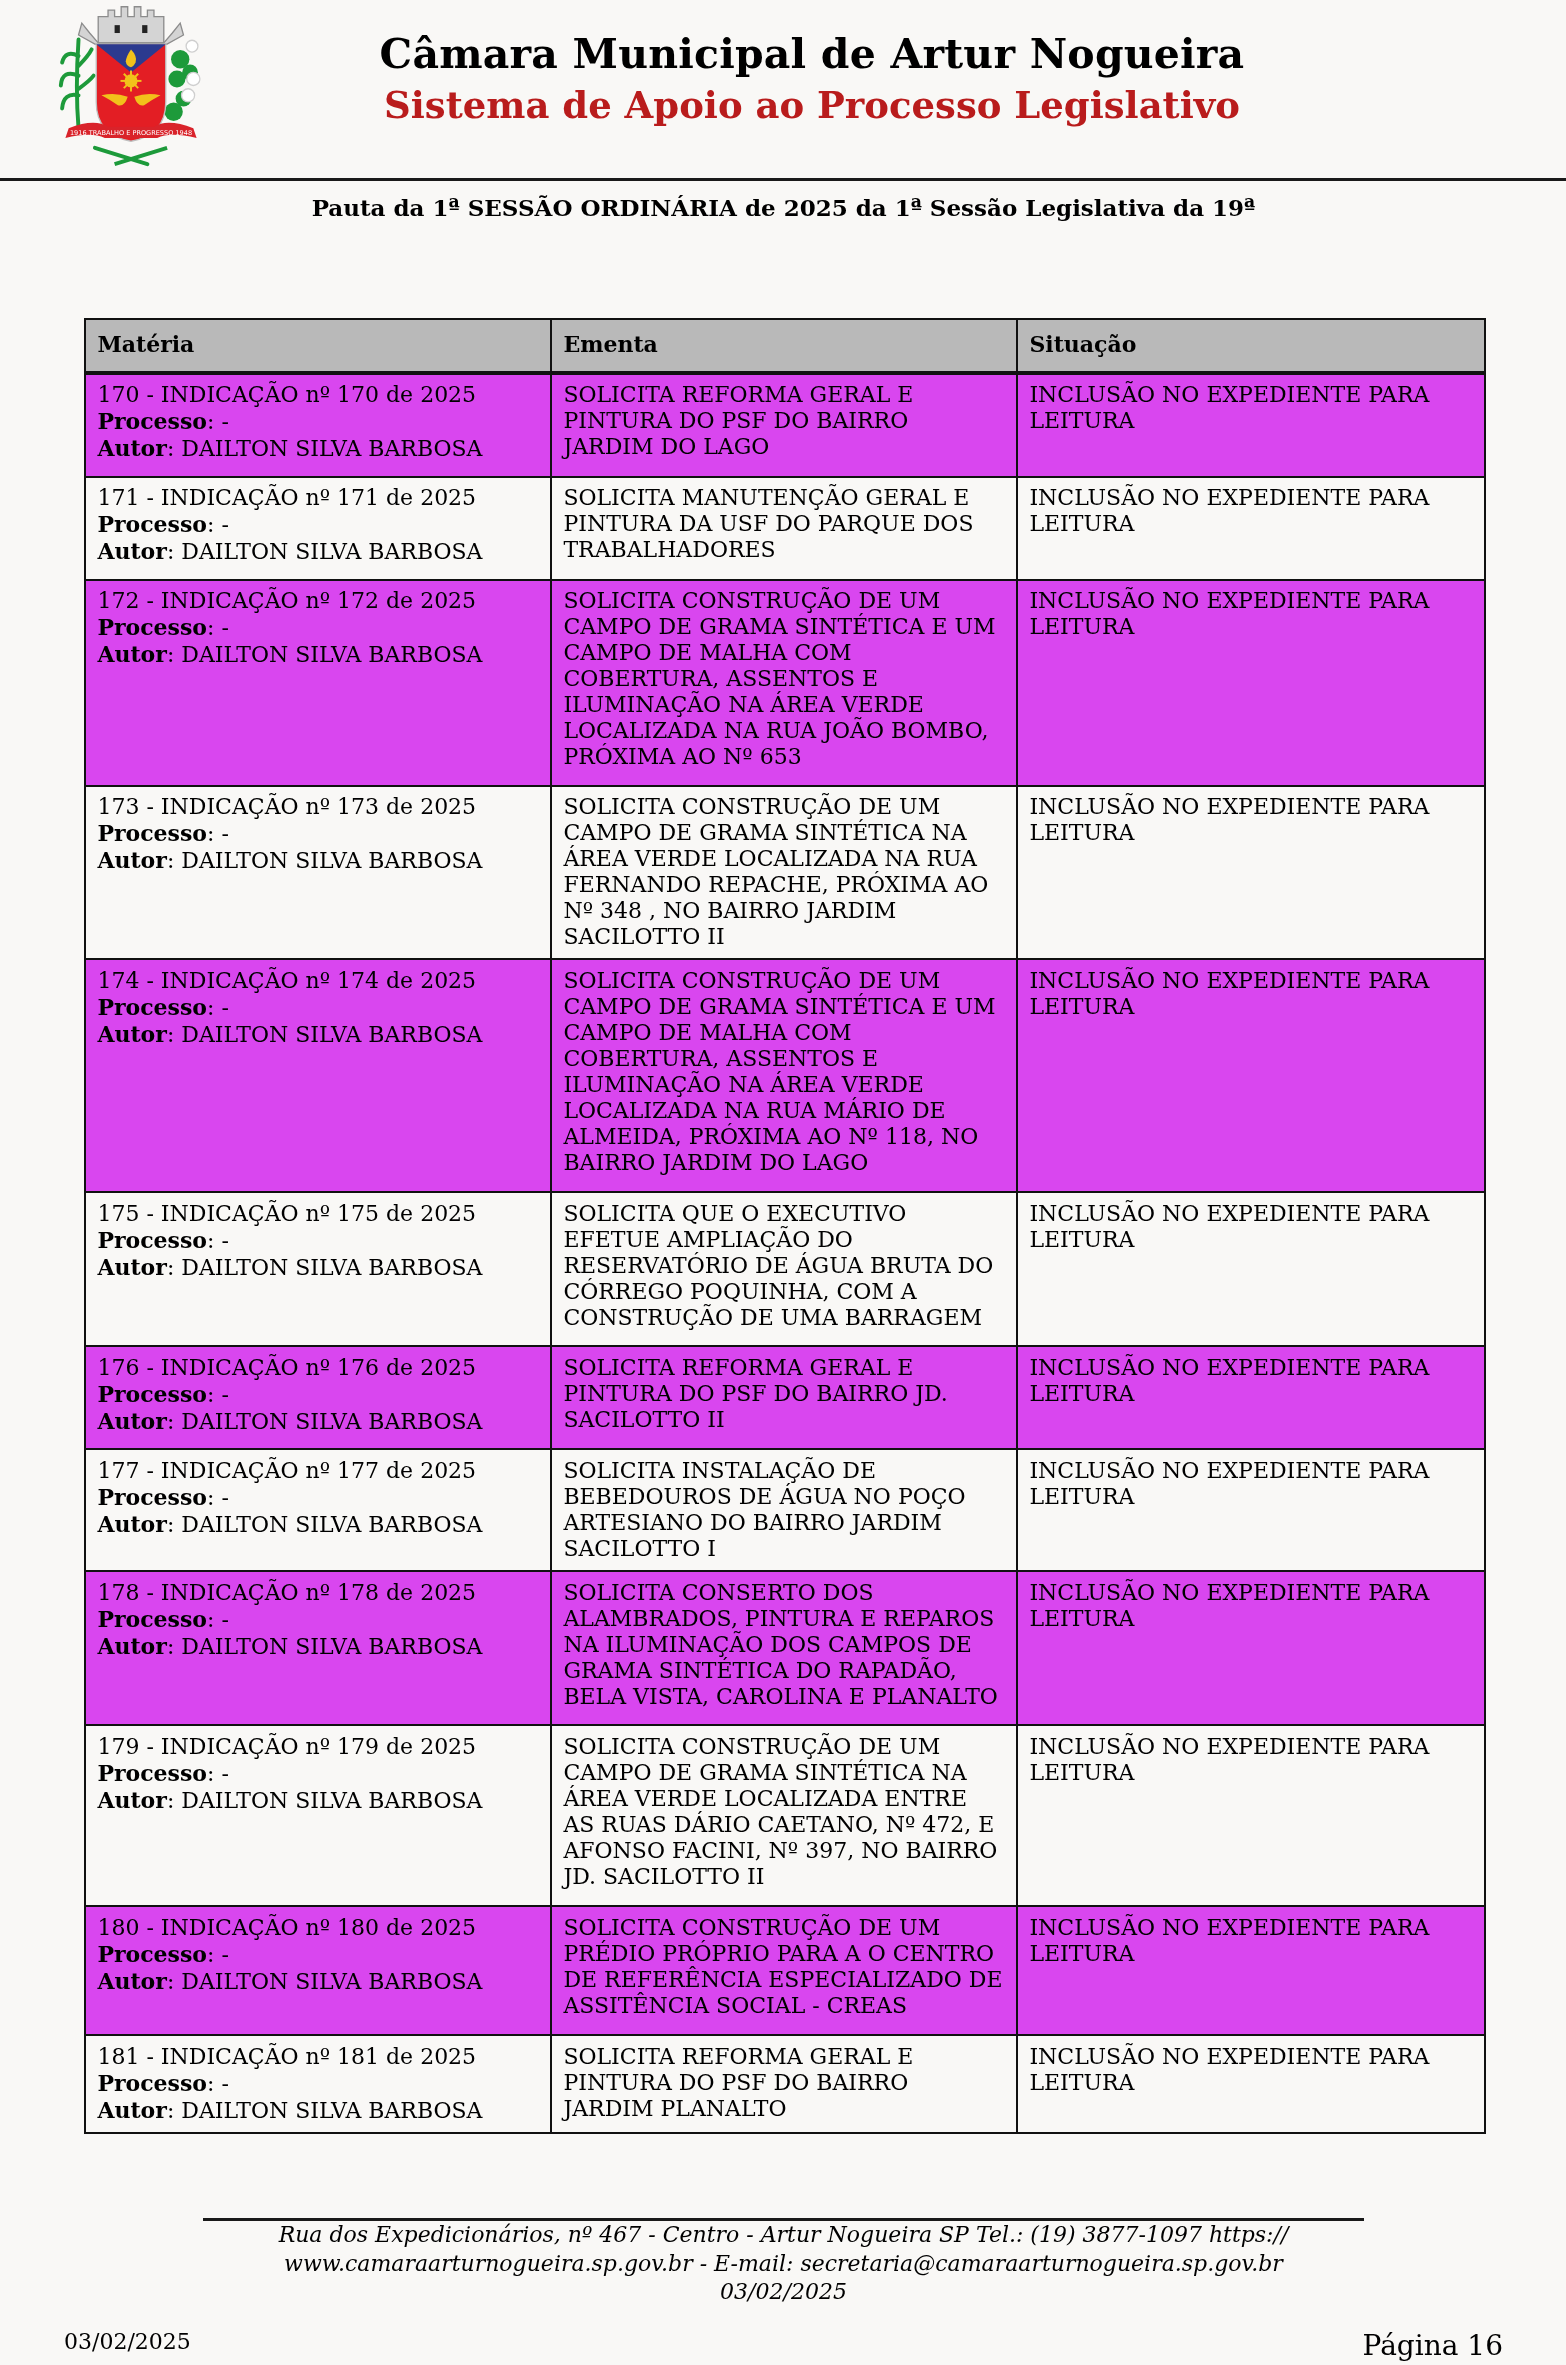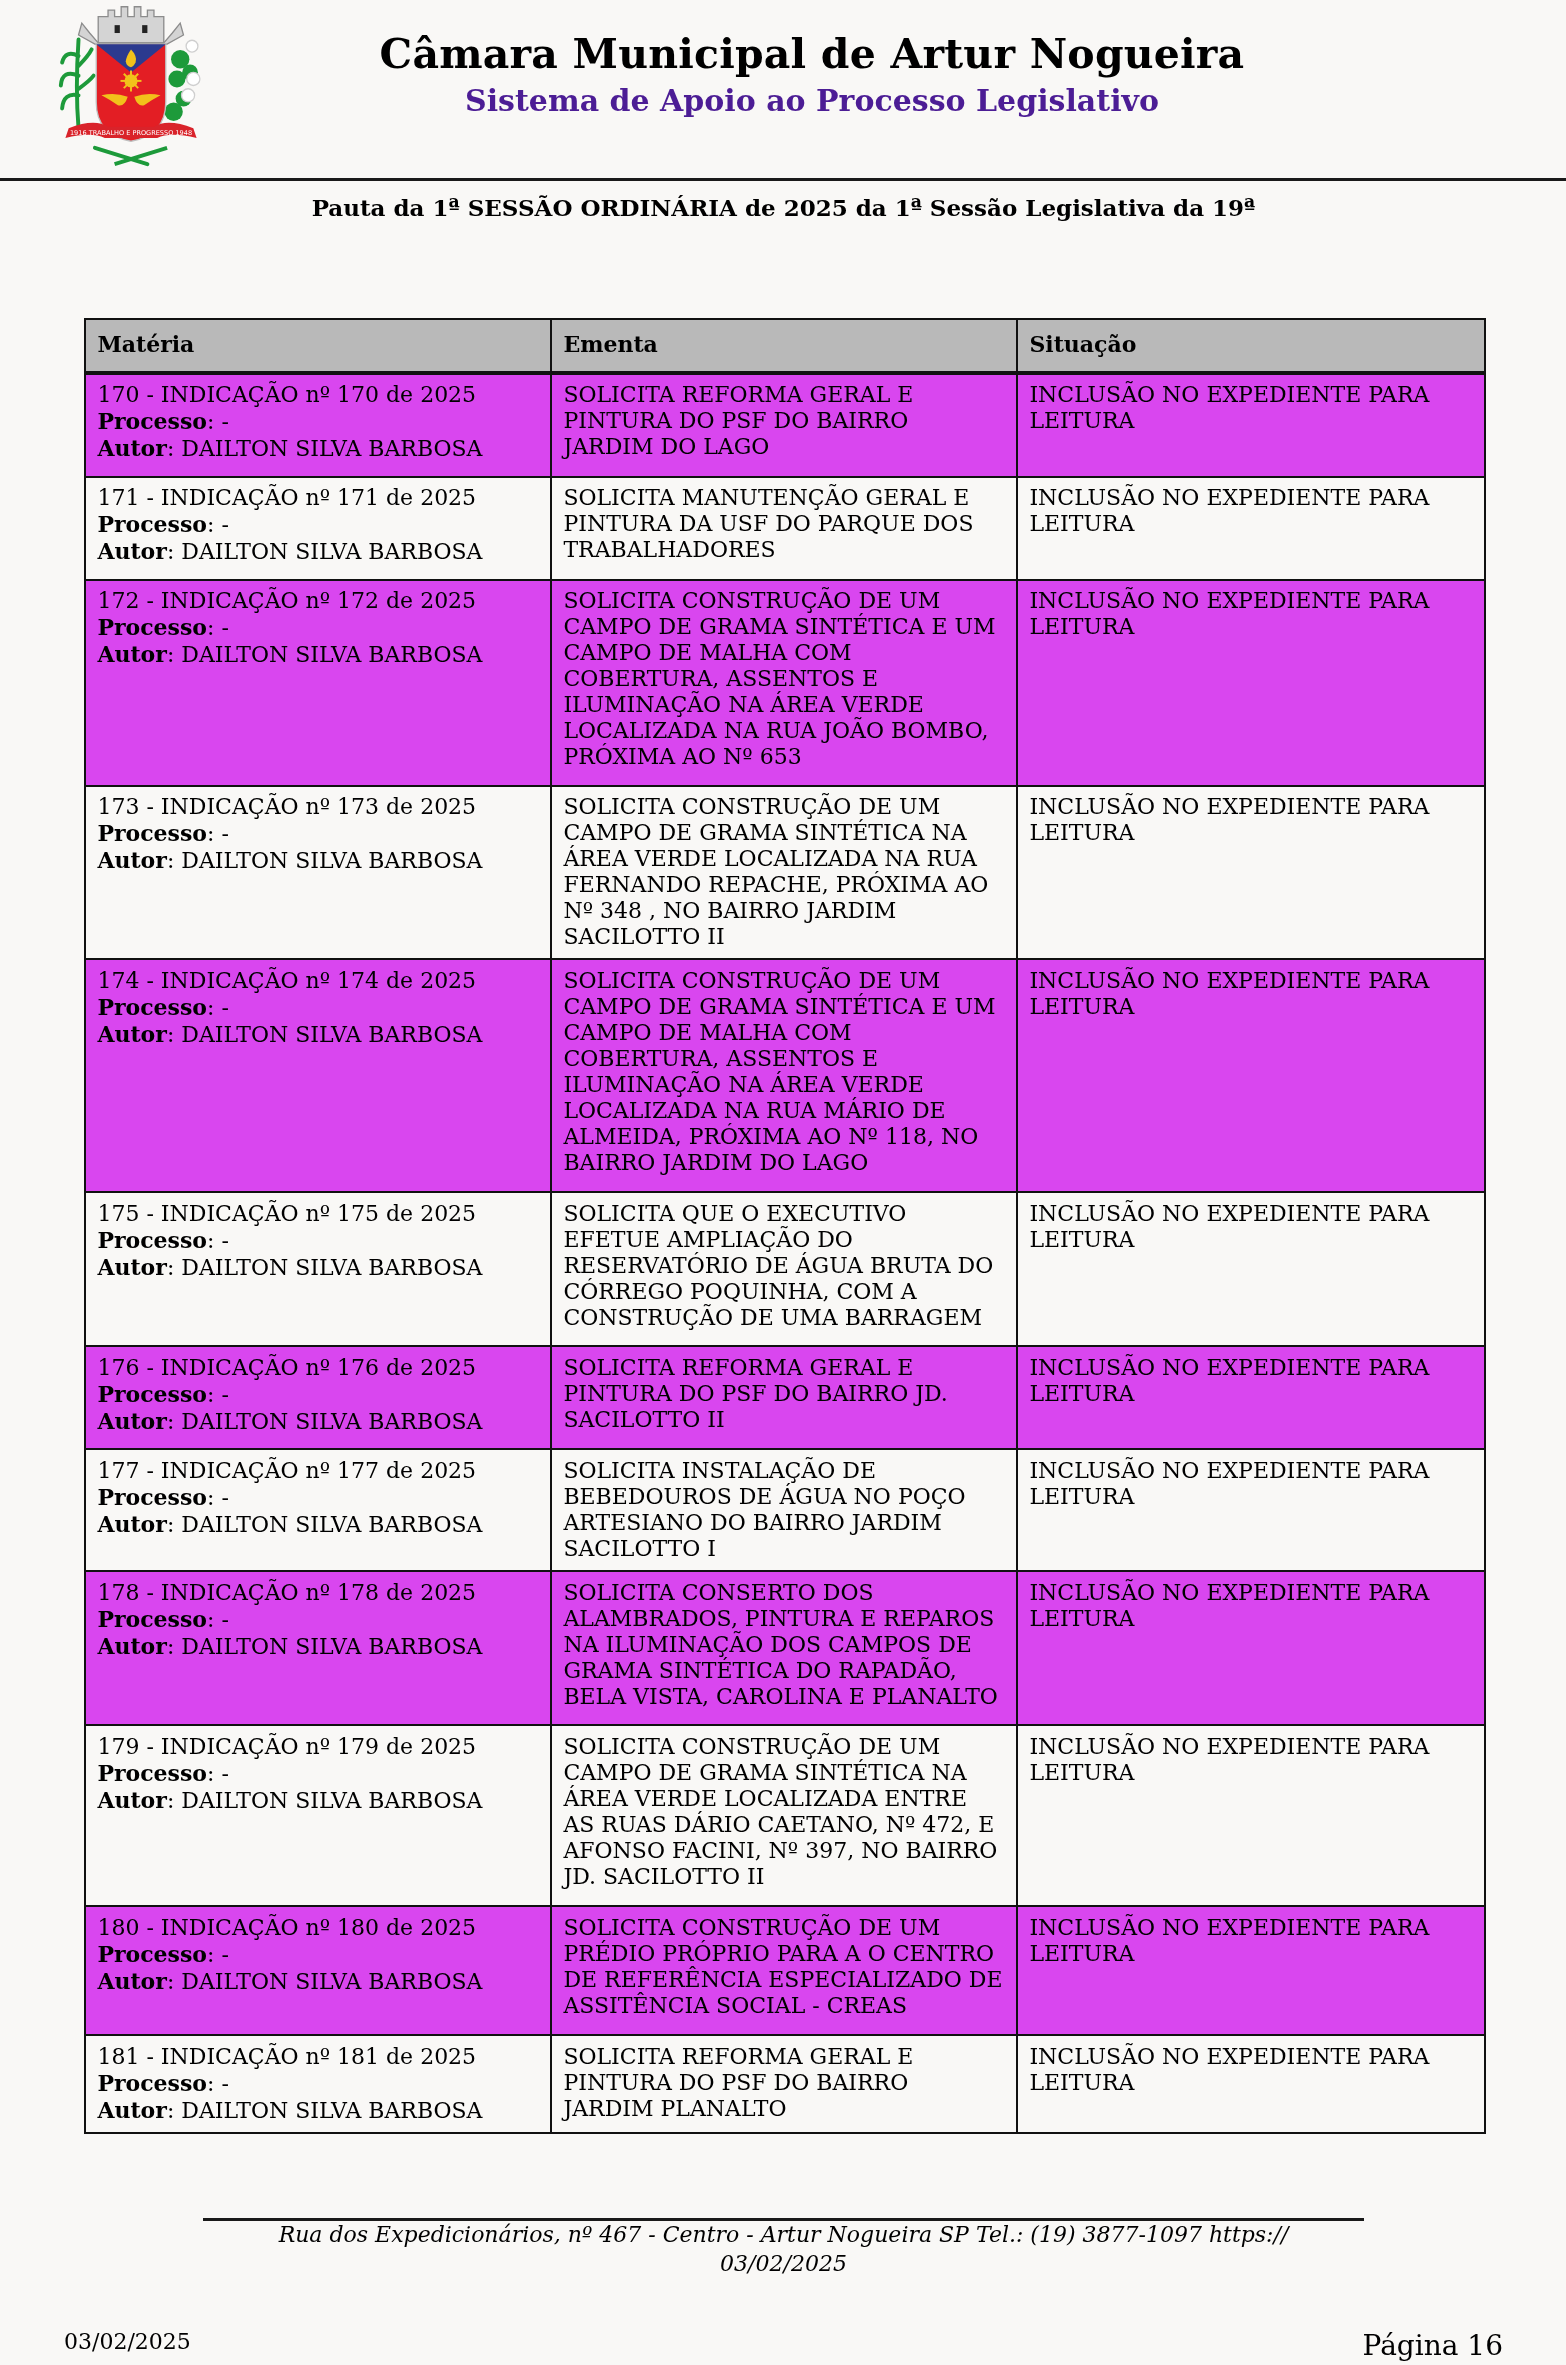--- a/index.html
+++ b/index.html
@@ -12,21 +12,21 @@
   }
   .crest { position: absolute; left: 49px; top: 0px; width: 164px; height: 171px; }
   .header-title {
     position: absolute; left: 0; right: 0; top: 30px;
     text-align: center; padding-left: 57px;
     font-size: 41px; font-weight: bold; letter-spacing: 0.2px;
   }
   .header-sub {
     position: absolute; left: 0; right: 0; top: 83px;
     text-align: center; padding-left: 57px;
-    font-size: 30px; font-weight: bold; color: #4c1d95;
+    font-size: 37px; font-weight: bold; color: #b91c1c;
   }
   .header-rule {
     position: absolute; left: 0; right: 0; top: 178px; height: 2.9px; background: #1a1a1a;
   }
   .doc-title {
     position: absolute; left: 71px; right: 71px; top: 188px;
     text-align: center; font-size: 23px; font-weight: bold; line-height: 40px;
   }
   table.pauta {
     position: absolute; left: 84px; top: 318px;
@@ -245,17 +245,18 @@
         </td>
         <td class="ementa">SOLICITA REFORMA GERAL E PINTURA DO PSF DO BAIRRO JARDIM PLANALTO</td>
         <td class="situacao">INCLUSÃO NO EXPEDIENTE PARA LEITURA</td>
       </tr>
     </tbody>
 </table>
 
 <div class="footer-rule"></div>
 <div class="footer-text">
   <div>Rua dos Expedicionários, nº 467 - Centro - Artur Nogueira SP Tel.: (19) 3877-1097 https://</div>
+  <div>www.camaraarturnogueira.sp.gov.br - E-mail: secretaria@camaraarturnogueira.sp.gov.br</div>
   <div>03/02/2025</div>
 </div>
 <div class="footer-date">03/02/2025</div>
 <div class="footer-page">Página 16</div>
 
 
 </body></html>

